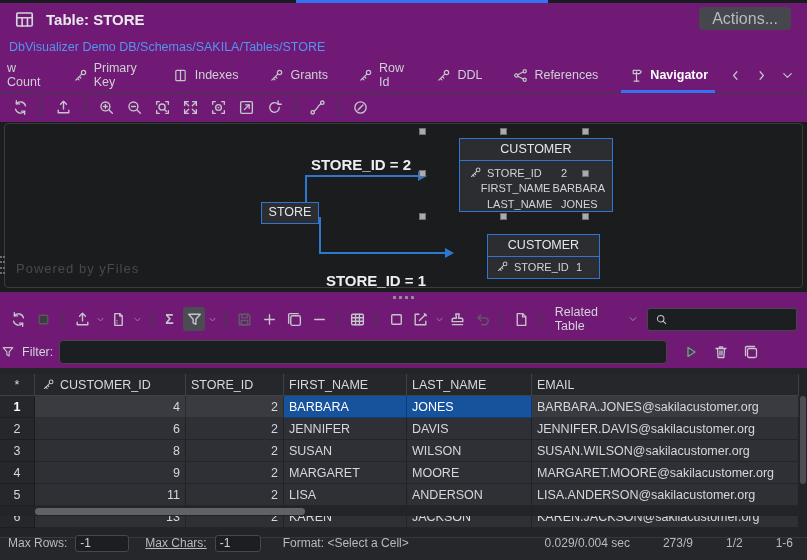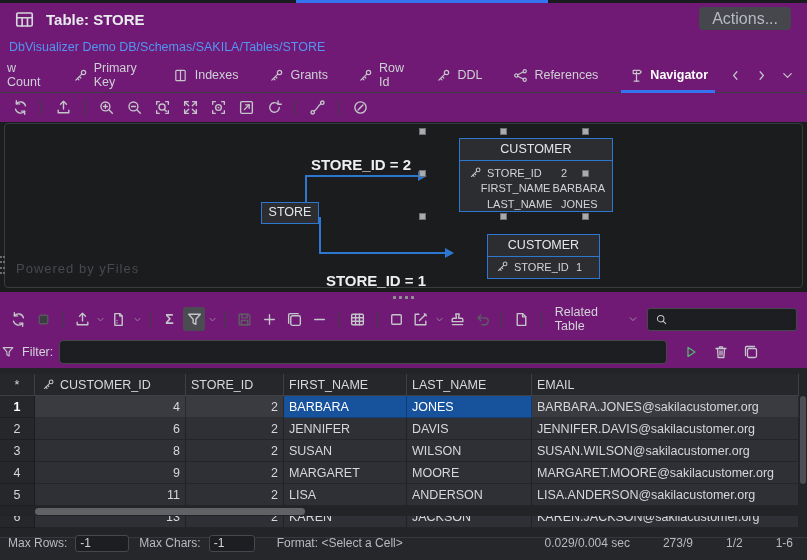--- a/index.html
+++ b/index.html
@@ -660,21 +660,21 @@
         <div class="hthumb"></div>
       </div>
     <div class="vscroll">
         <div class="vthumb"></div>
       </div>
   </div>
 
   <div class="abs statusbar">
     <span>Max Rows:</span>
     <input class="sb-input" style="width: 44px;" value="-1">
-    <span style="margin-left:2px;">Max Chars:</span>
+    <span style="margin-left:8px;text-decoration:underline;">Max Chars:</span>
     <input class="sb-input" style="width: 36px;" value="-1">
     <span style="margin-left:14px;">Format: &lt;Select a Cell&gt;</span>
     <div class="sb-right">
       <span>0.029/0.004 sec</span>
       <span>273/9</span>
       <span>1/2</span>
       <span>1-6</span>
     </div>
   </div>
 

